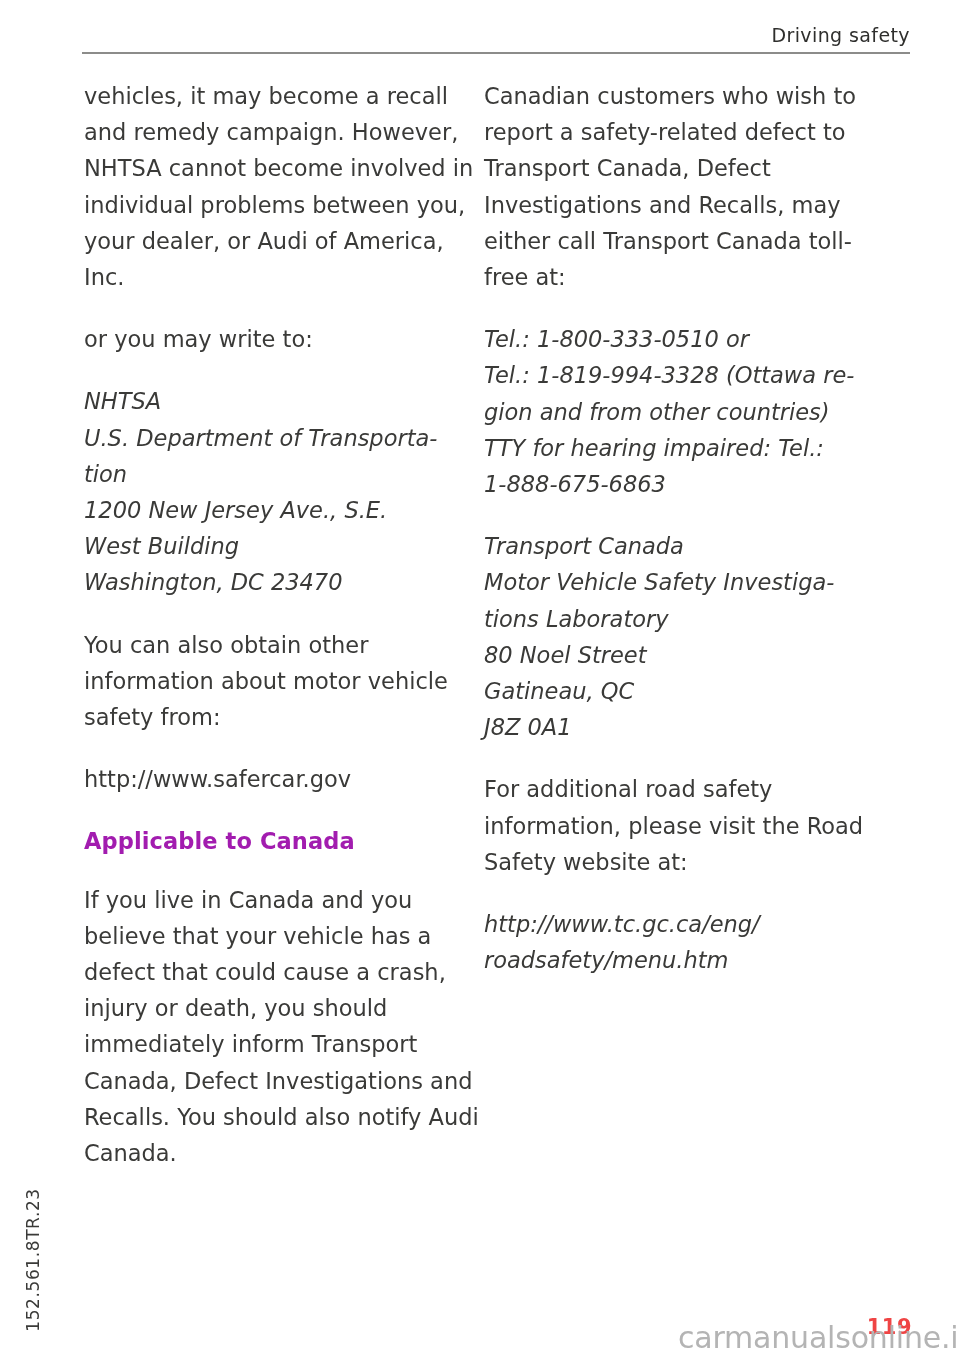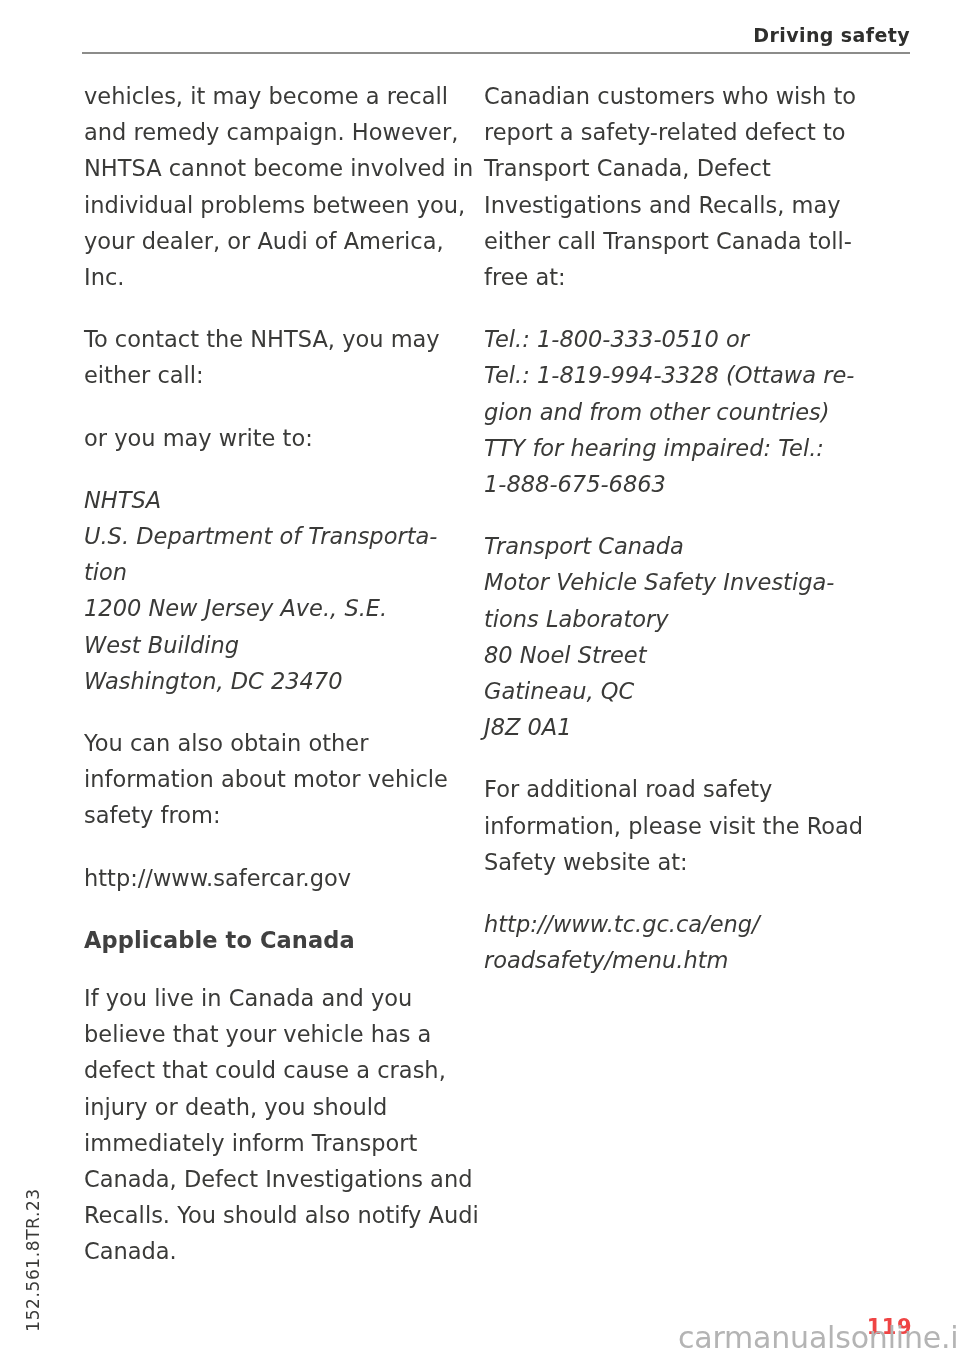--- a/index.html
+++ b/index.html
@@ -23,21 +23,21 @@
     left: 82px;
     top: 24px;
     width: 828px;
     height: 32px;
   }
   #header-title {
     position: absolute;
     right: 0;
     top: 0;
     font-size: 19px;
-    font-weight: bold;
+    font-weight: normal;
     letter-spacing: 0.4px;
     color: #2f2f2d;
     white-space: nowrap;
     margin-left: 42px;
   }
   #header-rule {
     position: absolute;
     left: 82px;
     top: 52px;
     width: 828px;
@@ -57,21 +57,21 @@
   .block {
     margin: 0 0 26px 0;
     font-size: 22.5px;
     line-height: 36.2px;
     color: #3a3a38;
     white-space: pre-line;
     word-spacing: 0px;
   }
   .block.heading {
     font-weight: bold;
-    color: #404040;
+    color: #a21caf;
     margin-bottom: 22px;
     letter-spacing: 0.1px;
   }
   .block.address {
     margin-bottom: 26px;
     font-style: italic;
   }
 
   
   #margin-code {
@@ -118,21 +118,20 @@
 </head>
 <body>
 
 <div id="page-header">
   <div id="header-title">Driving safety</div>
 </div>
 <div id="header-rule"></div>
 
 <div class="column" id="column-left">
     <p class="block">vehicles, it may become a recall and remedy campaign. However, NHTSA cannot become involved in individual problems between you, your dealer, or Audi of America, Inc.</p>
-    <p class="block">To contact the NHTSA, you may either call:</p>
     <p class="block">or you may write to:</p>
     <p class="block address">NHTSA
 U.S. Department of Transporta-
 tion
 1200 New Jersey Ave., S.E.
 West Building
 Washington, DC 23470</p>
     <p class="block">You can also obtain other information about motor vehicle safety from:</p>
     <p class="block">http://www.safercar.gov</p>
     <p class="block heading">Applicable to Canada</p>

